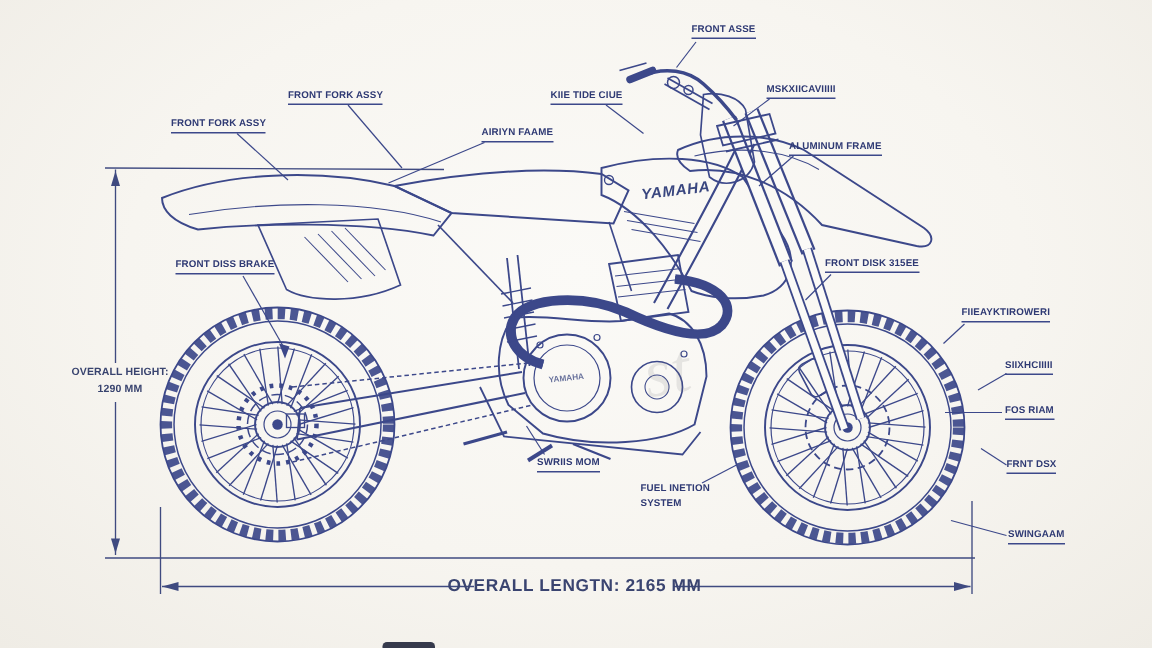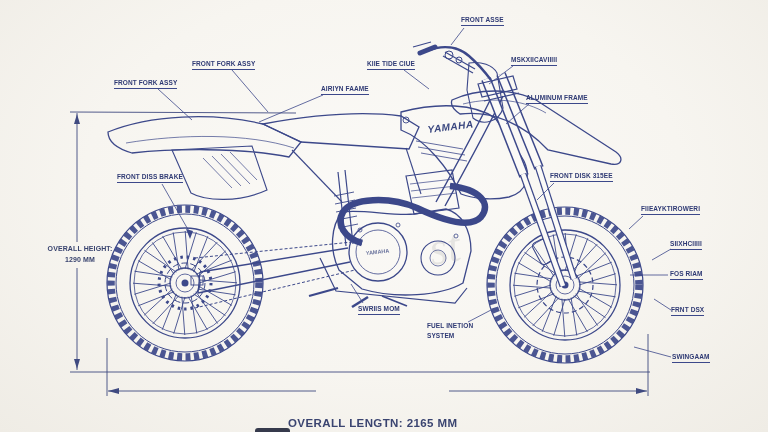--- a/index.html
+++ b/index.html
@@ -14,22 +14,22 @@
     position:absolute;display:inline-block;white-space:nowrap;
     font:bold 6.5px/1.25 "Liberation Sans",sans-serif;
     color:#2f3a74;letter-spacing:.1px;
   }
   .lbl.u{border-bottom:1px solid #3c488a;padding-bottom:1px;}
   .dim-h{
     position:absolute;left:40px;top:244px;width:80px;text-align:center;
     font:bold 7px/1.55 "Liberation Sans",sans-serif;color:#39446f;letter-spacing:.1px;
   }
   .dim-l{
-    position:absolute;left:288px;top:385px;width:190px;text-align:left;
-    font:bold 11.5px/1.2 "Liberation Sans",sans-serif;color:#3a4470;letter-spacing:.4px;margin-top:32px;
+    position:absolute;left:288px;top:385px;width:190px;text-align:center;
+    font:bold 11.5px/1.2 "Liberation Sans",sans-serif;color:#3a4470;letter-spacing:.4px;
   }
   #artifact{
     position:absolute;left:255px;top:428px;width:35px;height:5px;
     background:#141a30;border-radius:3px 3px 0 0;opacity:.85;
   }
 </style>
 </head>
 <body>
 
 <div id="stage">

